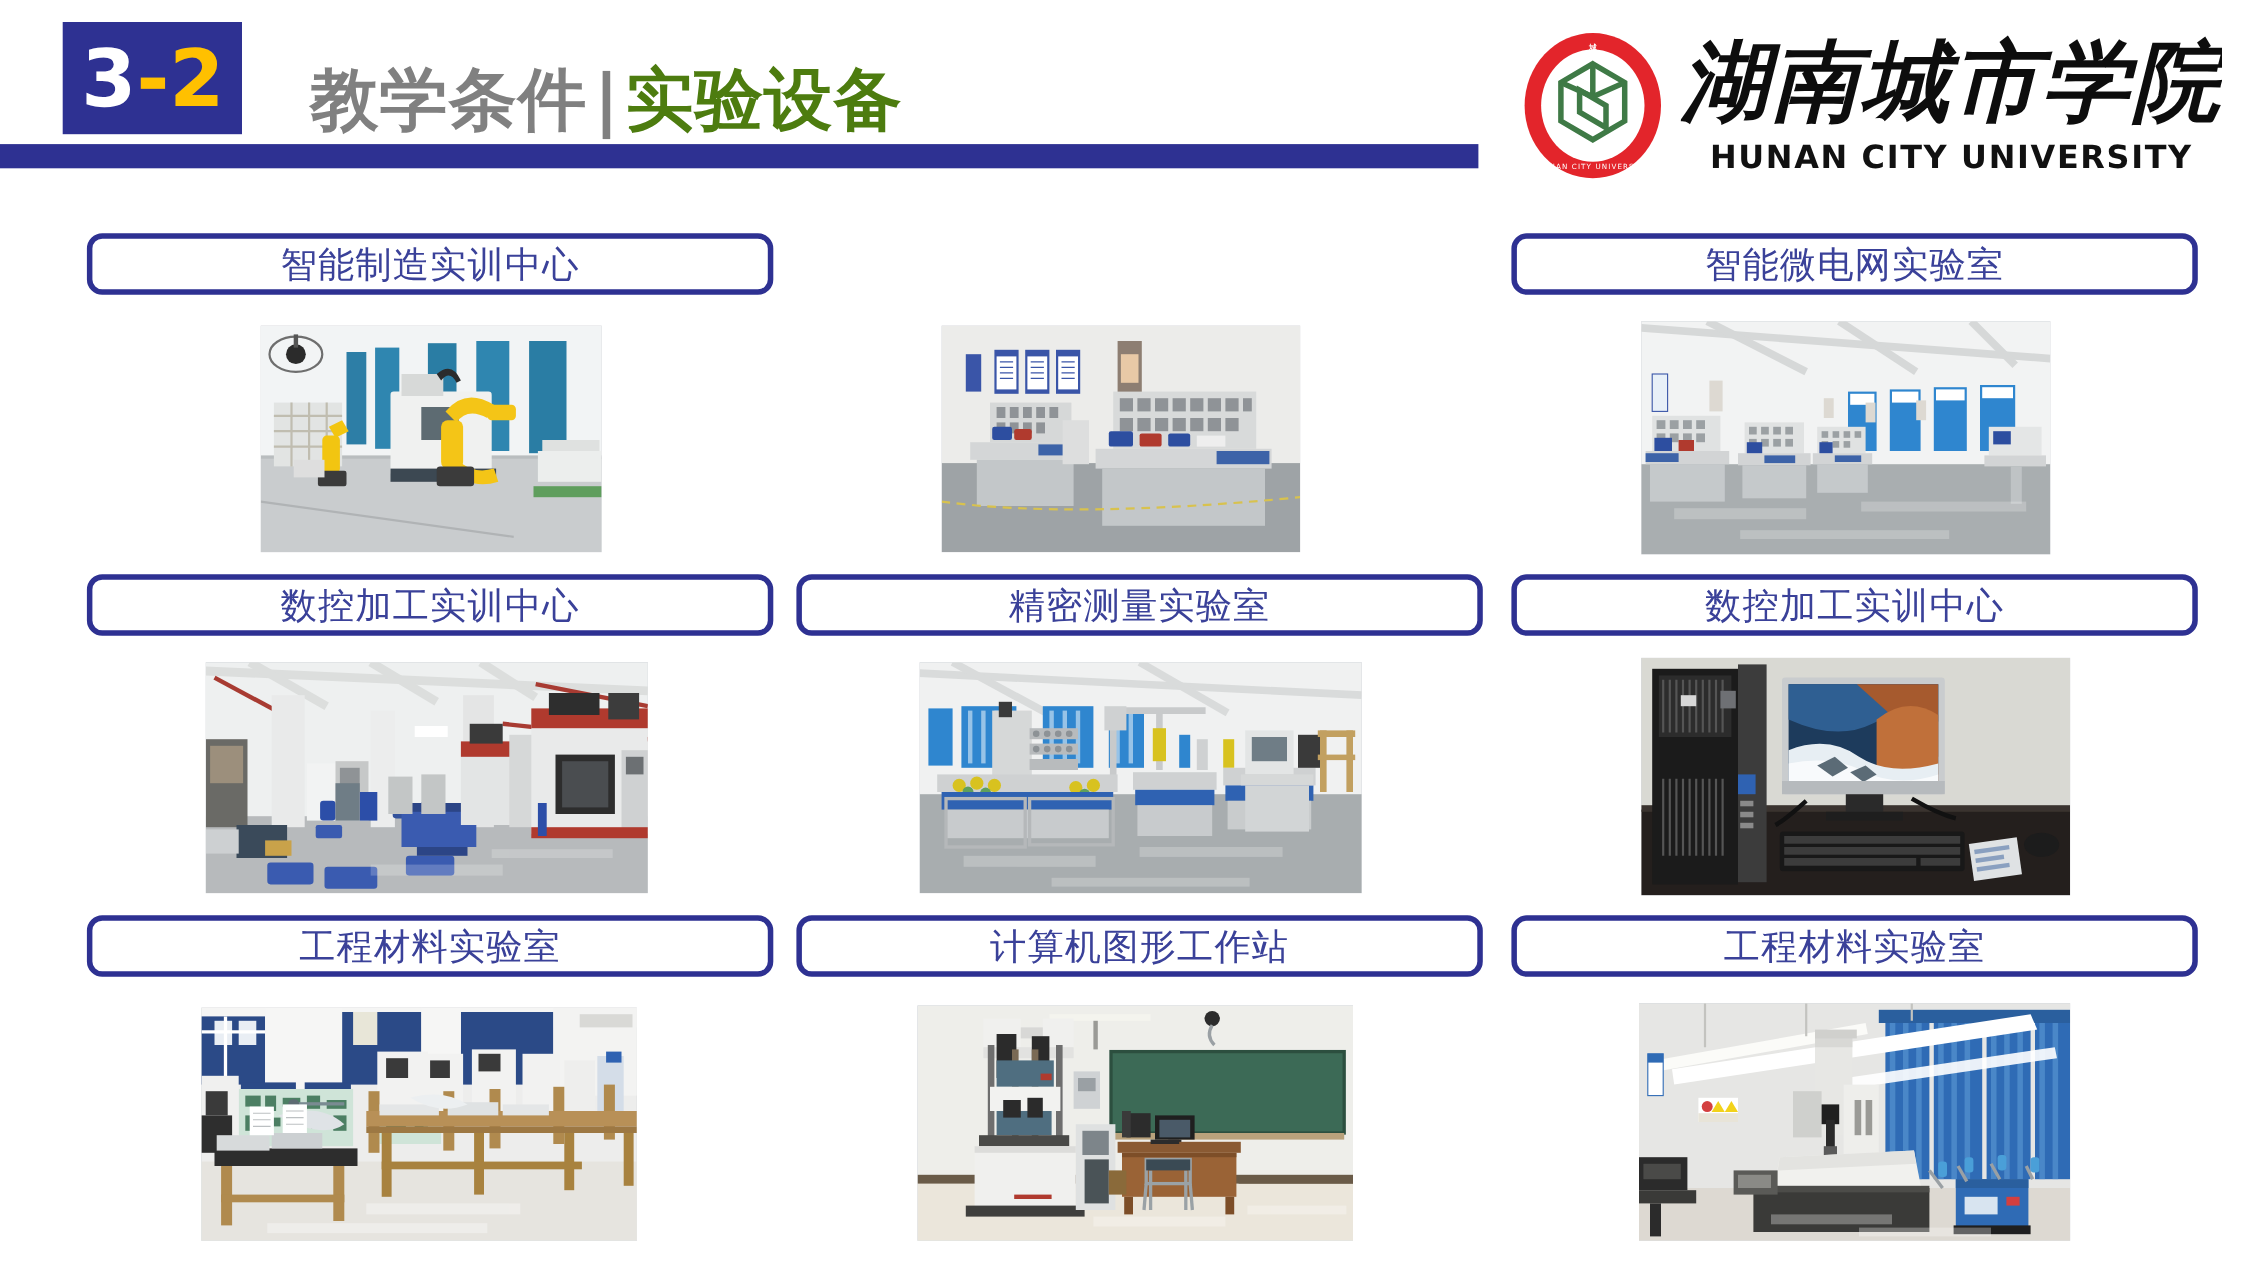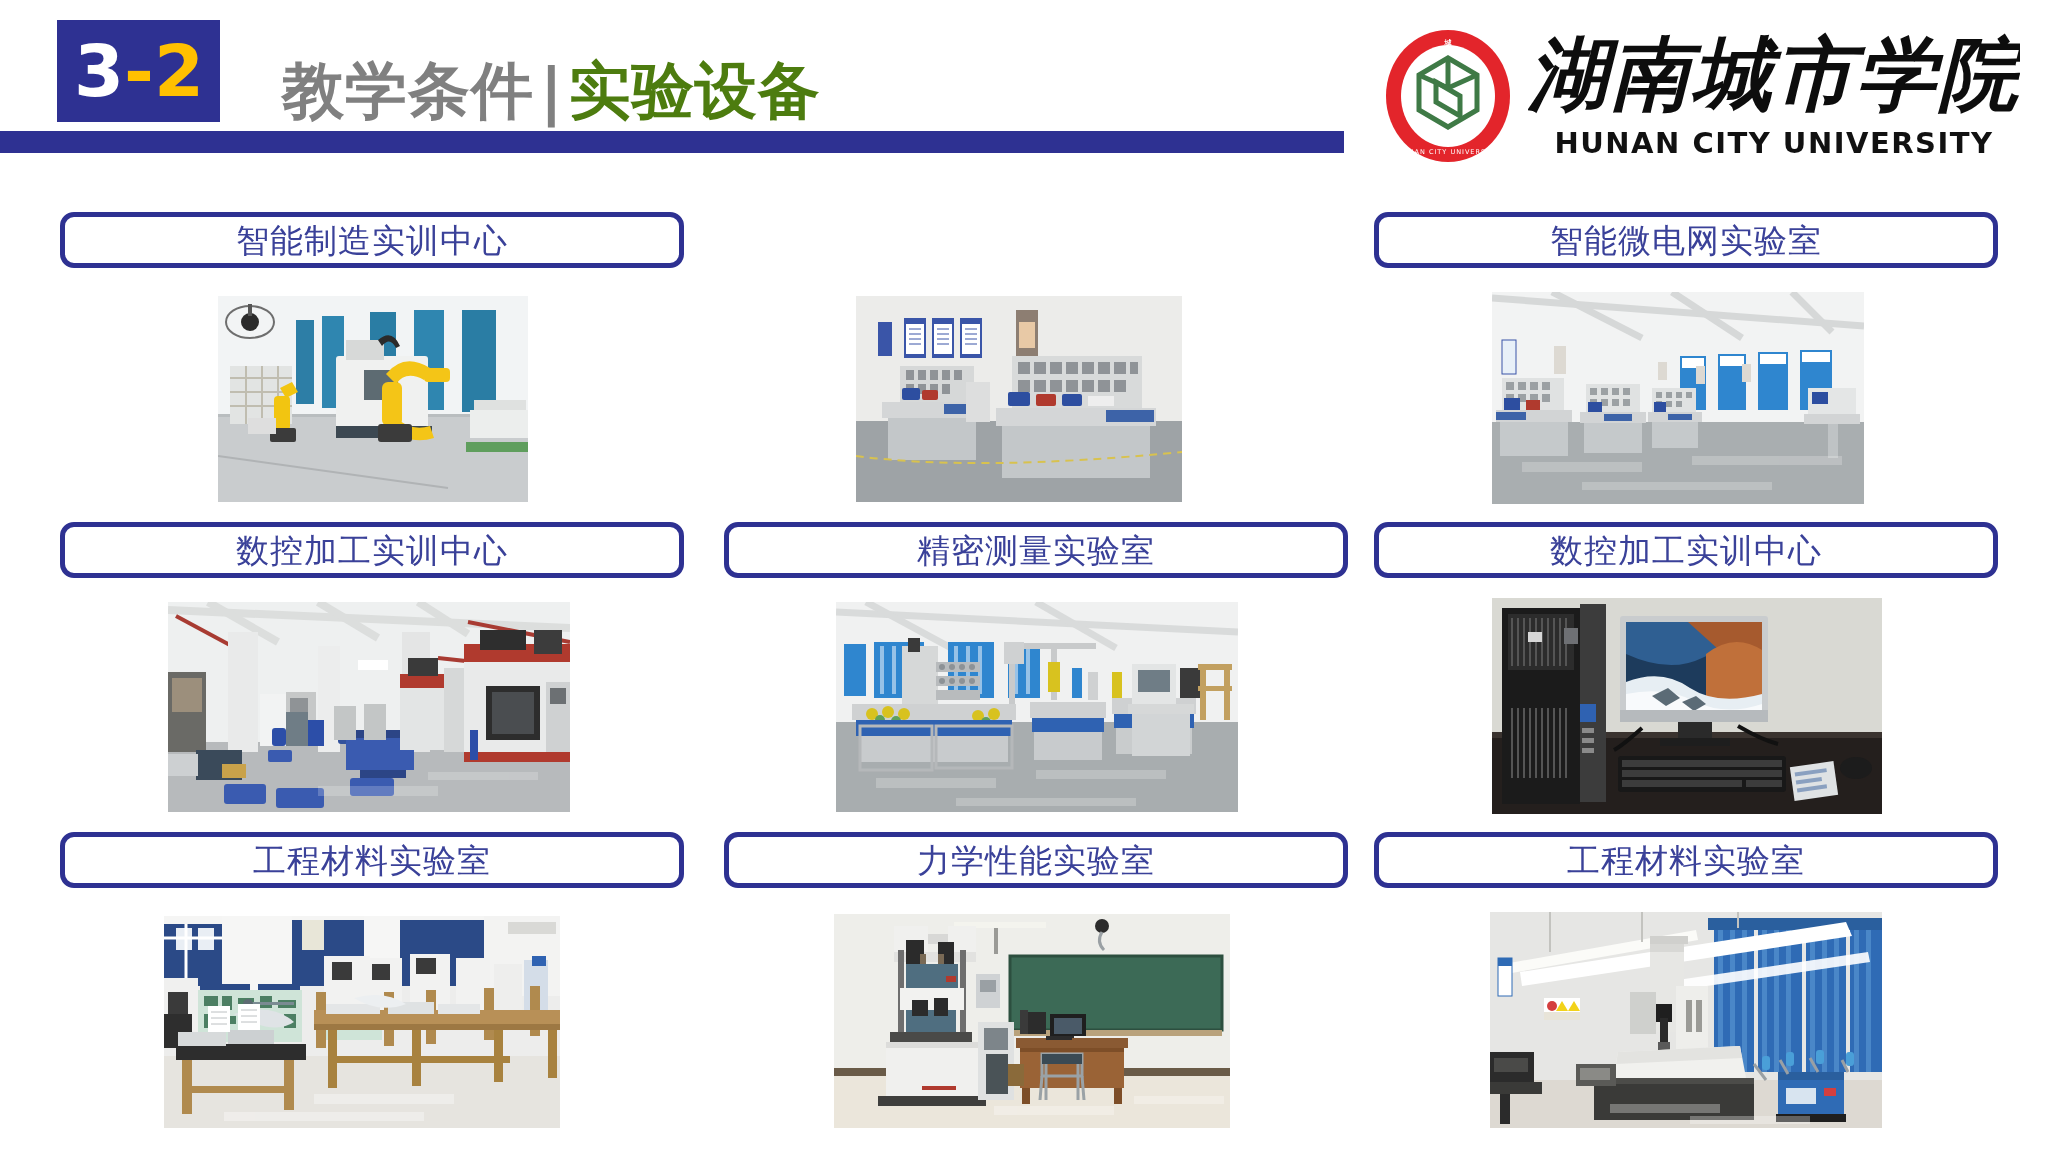--- a/index.html
+++ b/index.html
@@ -59,21 +59,21 @@
     font-weight:bold;font-size:29px;color:#111111;letter-spacing:1.5px;
     white-space:nowrap;
   }
 
   
   #grid{
     position:absolute;left:0;top:200px;width:2048px;height:952px;
   }
   .row{position:relative;height:310px;}
   .cell{position:absolute;top:0;width:624px;height:310px;}
-  .col0{left:60px;text-decoration:underline;}
+  .col0{left:79px;text-decoration:underline;}
   .col1{left:724px;}
   .col2{left:1374px;}
 
   .label-box{
     position:absolute;left:0;top:12px;width:624px;height:56px;
     border:5px solid #2e3192;border-radius:14px;
     background:#ffffff;
     box-sizing:border-box;
     display:flex;align-items:center;justify-content:center;
   }
@@ -770,21 +770,21 @@
           <g opacity="0.35" fill="#ffffff">
             <rect x="150" y="178" width="140" height="10"></rect>
             <rect x="60" y="196" width="200" height="9"></rect>
           </g>
         </svg>
       </div>
     </div>
 
     <div class="cell col1 r3c1">
       <div class="label-box">
-        <span class="label-text">力学性能实验室</span>
+        <span class="label-text">计算机图形工作站</span>
       </div>
       <div class="photo">
         <svg viewBox="0 0 396 214">
           <rect width="396" height="214" fill="#eeeeea"></rect>
           <rect x="0" y="160" width="396" height="54" fill="#ebe6db"></rect>
           <rect x="0" y="154" width="396" height="8" fill="#6a5b48"></rect>
           <rect x="120" y="8" width="92" height="6" fill="#f4f4ee"></rect>
           <rect x="160" y="14" width="4" height="26" fill="#9a9a96"></rect>
           <circle cx="268" cy="12" r="7" fill="#2c2c2c"></circle>
           <path d="M268 18 q-6 10 2 18" stroke="#9aa0a4" stroke-width="3" fill="none"></path>

